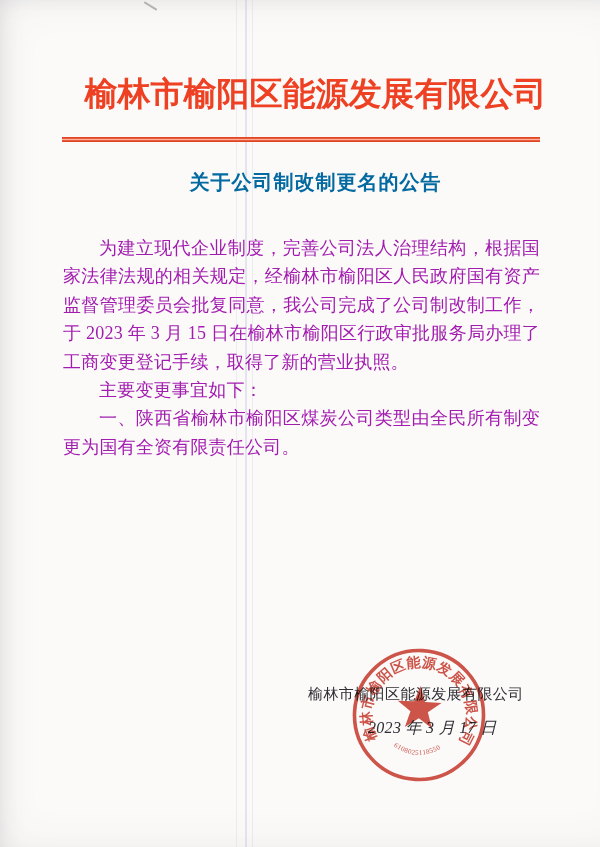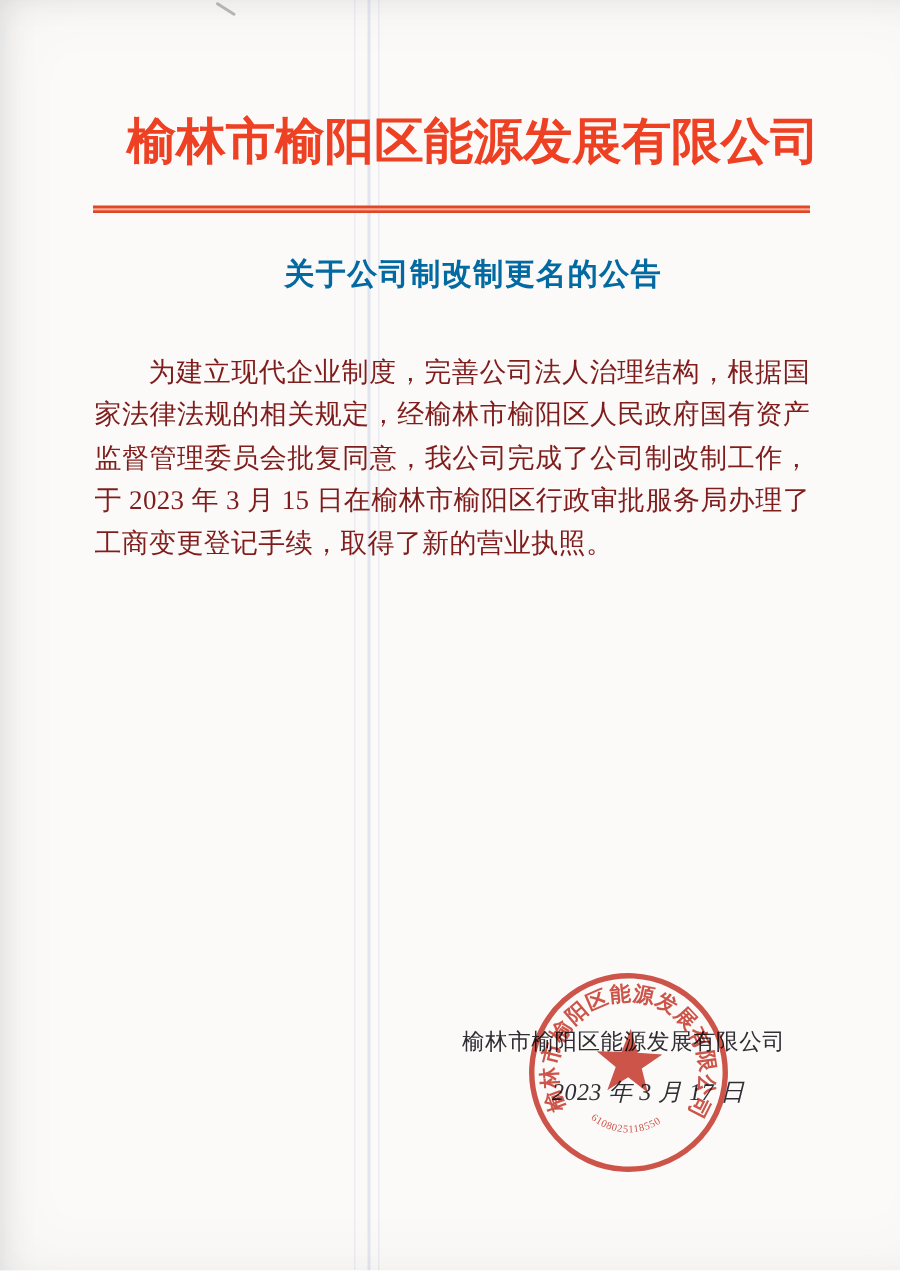--- a/index.html
+++ b/index.html
@@ -39,21 +39,21 @@
   .doc-title {
     position: absolute; top: 169px; left: 0; right: 0;
     text-align: center;
     font-size: 20px; font-weight: bold; letter-spacing: 1px;
     color: #0369a1;
     white-space: nowrap;
   }
   .body-text {
     position: absolute; top: 234px; left: 63px; width: 477px;
     font-size: 18px; line-height: 28.4px; letter-spacing: 0.2px;
-    color: #7f1d1d;
+    color: #a21caf;
     text-align: justify;
     text-justify: inter-character;
   }
   .body-text p { margin: 0; text-indent: 2em; }
   .sig-company {
     position: absolute; top: 685px; left: 308px;
     font-size: 15px; letter-spacing: 0.4px; color: #2e2e34;
     white-space: nowrap;
   }
   .sig-date {
@@ -87,20 +87,22 @@
   <div class="scratch"></div>
 
   <div class="letterhead">榆林市榆阳区能源发展有限公司</div>
 
   <div class="letterhead-rule"></div>
 
   <div class="doc-title">关于公司制改制更名的公告</div>
 
   <div class="body-text">
     <p>为建立现代企业制度，完善公司法人治理结构，根据国家法律法规的相关规定，经榆林市榆阳区人民政府国有资产监督管理委员会批复同意，我公司完成了公司制改制工作，于 2023 年 3 月 15 日在榆林市榆阳区行政审批服务局办理了工商变更登记手续，取得了新的营业执照。</p>
+    <p>主要变更事宜如下：</p>
+    <p>一、陕西省榆林市榆阳区煤炭公司类型由全民所有制变更为国有全资有限责任公司。</p>
   </div>
 
   <div class="sig-company">榆林市榆阳区能源发展有限公司</div>
 
   <div class="sig-date">2023 年 3 月 17 日</div>
 
   <svg class="seal" viewBox="0 0 150 150" xmlns="http://www.w3.org/2000/svg">
     <defs>
       <path id="seal-name-arc" d="M 33.4 99 A 48 48 0 1 1 116.6 99" fill="none"></path>
       <path id="seal-number-arc" d="M 44.4 100.7 A 40 40 0 0 0 105.6 100.7" fill="none"></path>

